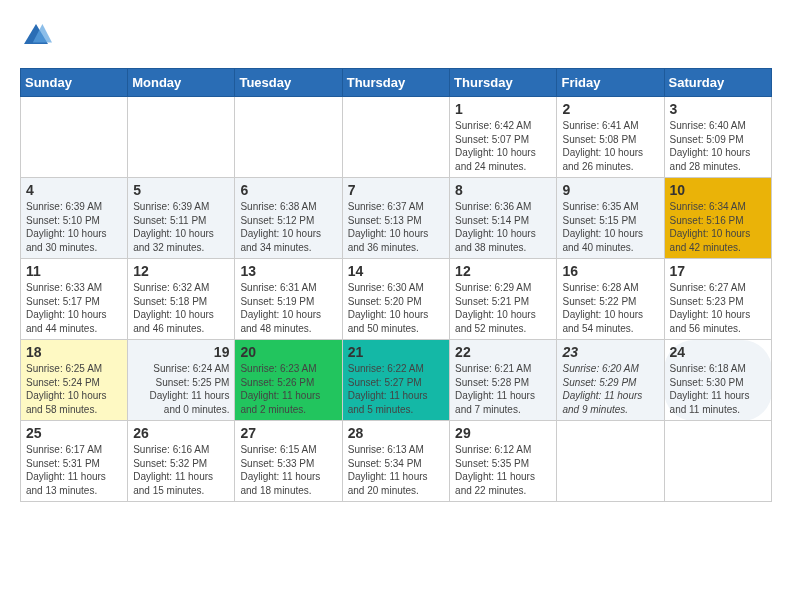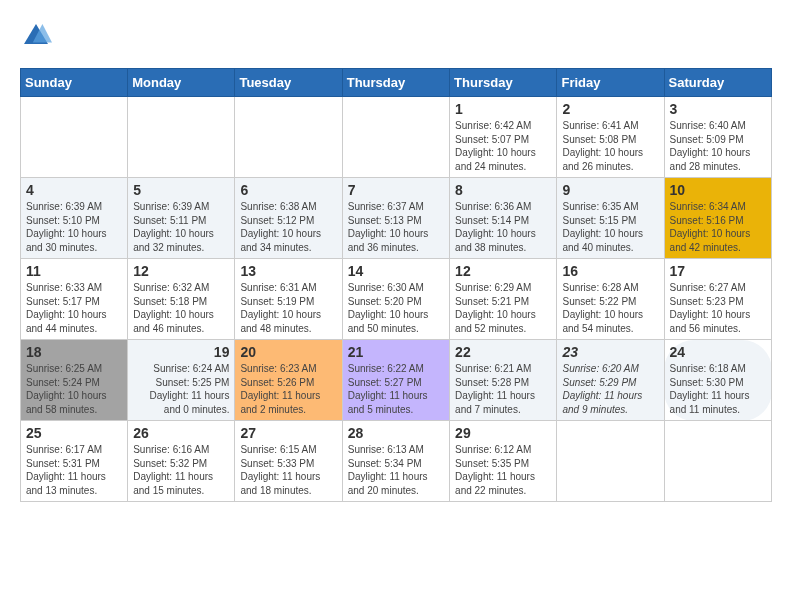--- a/index.html
+++ b/index.html
@@ -202,33 +202,33 @@
         <td>
           <span class="day-number">16</span>
           <div class="day-info">Sunrise: 6:28 AM<br>Sunset: 5:22 PM<br>Daylight: 10 hours<br>and 54 minutes.</div>
         </td>
         <td>
           <span class="day-number">17</span>
           <div class="day-info">Sunrise: 6:27 AM<br>Sunset: 5:23 PM<br>Daylight: 10 hours<br>and 56 minutes.</div>
         </td>
       </tr>
       <tr>
-        <td style="background: #a3a3a3;">
+        <td style="background: #fef9c3;">
           <span class="day-number">18</span>
           <div class="day-info">Sunrise: 6:25 AM<br>Sunset: 5:24 PM<br>Daylight: 10 hours<br>and 58 minutes.</div>
         </td>
         <td style="background: rgb(240, 244, 248); text-align: right;">
           <span class="day-number">19</span>
           <div class="day-info">Sunrise: 6:24 AM<br>Sunset: 5:25 PM<br>Daylight: 11 hours<br>and 0 minutes.</div>
         </td>
-        <td style="background: #fdba74;">
+        <td style="background: #22c55e;">
           <span class="day-number">20</span>
           <div class="day-info">Sunrise: 6:23 AM<br>Sunset: 5:26 PM<br>Daylight: 11 hours<br>and 2 minutes.</div>
         </td>
-        <td style="background: #c4b5fd; margin-left: 24px;">
+        <td style="background: #14b8a6; margin-left: 24px;">
           <span class="day-number">21</span>
           <div class="day-info">Sunrise: 6:22 AM<br>Sunset: 5:27 PM<br>Daylight: 11 hours<br>and 5 minutes.</div>
         </td>
         <td style="background: rgb(240, 244, 248);">
           <span class="day-number">22</span>
           <div class="day-info">Sunrise: 6:21 AM<br>Sunset: 5:28 PM<br>Daylight: 11 hours<br>and 7 minutes.</div>
         </td>
         <td style="background: rgb(240, 244, 248); font-style: italic;">
           <span class="day-number">23</span>
           <div class="day-info">Sunrise: 6:20 AM<br>Sunset: 5:29 PM<br>Daylight: 11 hours<br>and 9 minutes.</div>

